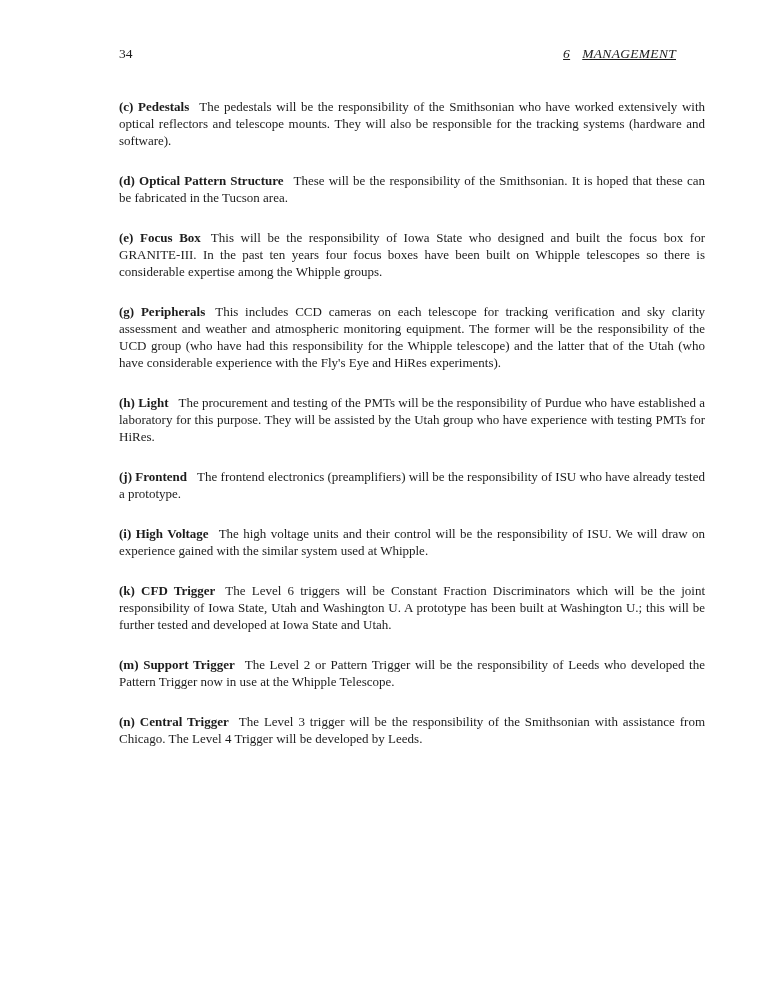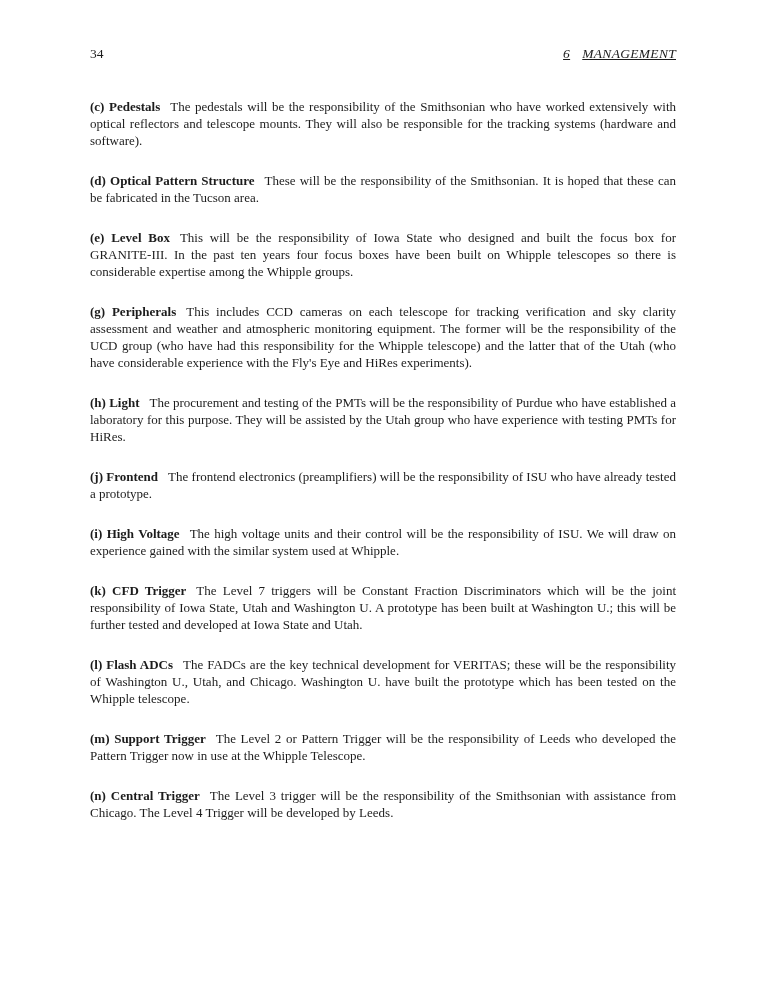--- a/index.html
+++ b/index.html
@@ -3,21 +3,21 @@
 <meta charset="utf-8">
 <style>
   html, body { margin: 0; padding: 0; background: #e8e8e8; }
   .page {
     position: relative;
     width: 765px;
     height: 990px;
     margin: 0 auto;
     background: #ffffff;
     box-sizing: border-box;
-    padding: 46px 89px 0 90px;
+    padding: 46px 89px 0 119px;
     font-family: "Liberation Serif", "DejaVu Serif", serif;
     color: #1c1c1c;
     overflow: hidden;
   }
   .running-head {
     display: flex;
     justify-content: space-between;
     align-items: baseline;
     font-size: 13.5px;
     line-height: 16px;
@@ -48,33 +48,32 @@
     <span class="page-number">34</span>
     <span class="head-section"><span class="sec-num">6</span><span>MANAGEMENT</span></span>
   </div>
 
   <div class="content">
 
     <p class="item"><span class="label">(c) Pedestals</span><span>The pedestals will be the responsibility of the Smithsonian who have worked extensively with optical reflectors and telescope mounts. They will also be responsible for the tracking systems (hardware and software).</span></p>
 
     <p class="item"><span class="label">(d) Optical Pattern Structure</span><span>These will be the responsibility of the Smithsonian. It is hoped that these can be fabricated in the Tucson area.</span></p>
 
-    <p class="item"><span class="label">(e) Level Box</span><span>This will be the responsibility of Iowa State who designed and built the focus box for GRANITE-III. In the past ten years four focus boxes have been built on Whipple telescopes so there is considerable expertise among the Whipple groups.</span></p>
+    <p class="item"><span class="label">(e) Focus Box</span><span>This will be the responsibility of Iowa State who designed and built the focus box for GRANITE-III. In the past ten years four focus boxes have been built on Whipple telescopes so there is considerable expertise among the Whipple groups.</span></p>
 
 
     <p class="item"><span class="label">(g) Peripherals</span><span>This includes CCD cameras on each telescope for tracking verification and sky clarity assessment and weather and atmospheric monitoring equipment. The former will be the responsibility of the UCD group (who have had this responsibility for the Whipple telescope) and the latter that of the Utah (who have considerable experience with the Fly's Eye and HiRes experiments).</span></p>
 
     <p class="item"><span class="label">(h) Light</span><span>The procurement and testing of the PMTs will be the responsibility of Purdue who have established a laboratory for this purpose. They will be assisted by the Utah group who have experience with testing PMTs for HiRes.</span></p>
 
     <p class="item"><span class="label">(j) Frontend</span><span>The frontend electronics (preamplifiers) will be the responsibility of ISU who have already tested a prototype.</span></p>
 
     <p class="item"><span class="label">(i) High Voltage</span><span>The high voltage units and their control will be the responsibility of ISU. We will draw on experience gained with the similar system used at Whipple.</span></p>
 
-    <p class="item"><span class="label">(k) CFD Trigger</span><span>The Level 7 triggers will be Constant Fraction Discriminators which will be the joint responsibility of Iowa State, Utah and Washington U. A prototype has been built at Washington U.; this will be further tested and developed at Iowa State and Utah.</span></p>
+    <p class="item"><span class="label">(k) CFD Trigger</span><span>The Level 6 triggers will be Constant Fraction Discriminators which will be the joint responsibility of Iowa State, Utah and Washington U. A prototype has been built at Washington U.; this will be further tested and developed at Iowa State and Utah.</span></p>
 
-    <p class="item"><span class="label">(l) Flash ADCs</span><span>The FADCs are the key technical development for VERITAS; these will be the responsibility of Washington U., Utah, and Chicago. Washington U. have built the prototype which has been tested on the Whipple telescope.</span></p>
 
     <p class="item"><span class="label">(m) Support Trigger</span><span>The Level 2 or Pattern Trigger will be the responsibility of Leeds who developed the Pattern Trigger now in use at the Whipple Telescope.</span></p>
 
     <p class="item"><span class="label">(n) Central Trigger</span><span>The Level 3 trigger will be the responsibility of the Smithsonian with assistance from Chicago. The Level 4 Trigger will be developed by Leeds.</span></p>
 
   </div>
 </div>
 
 </body></html>

